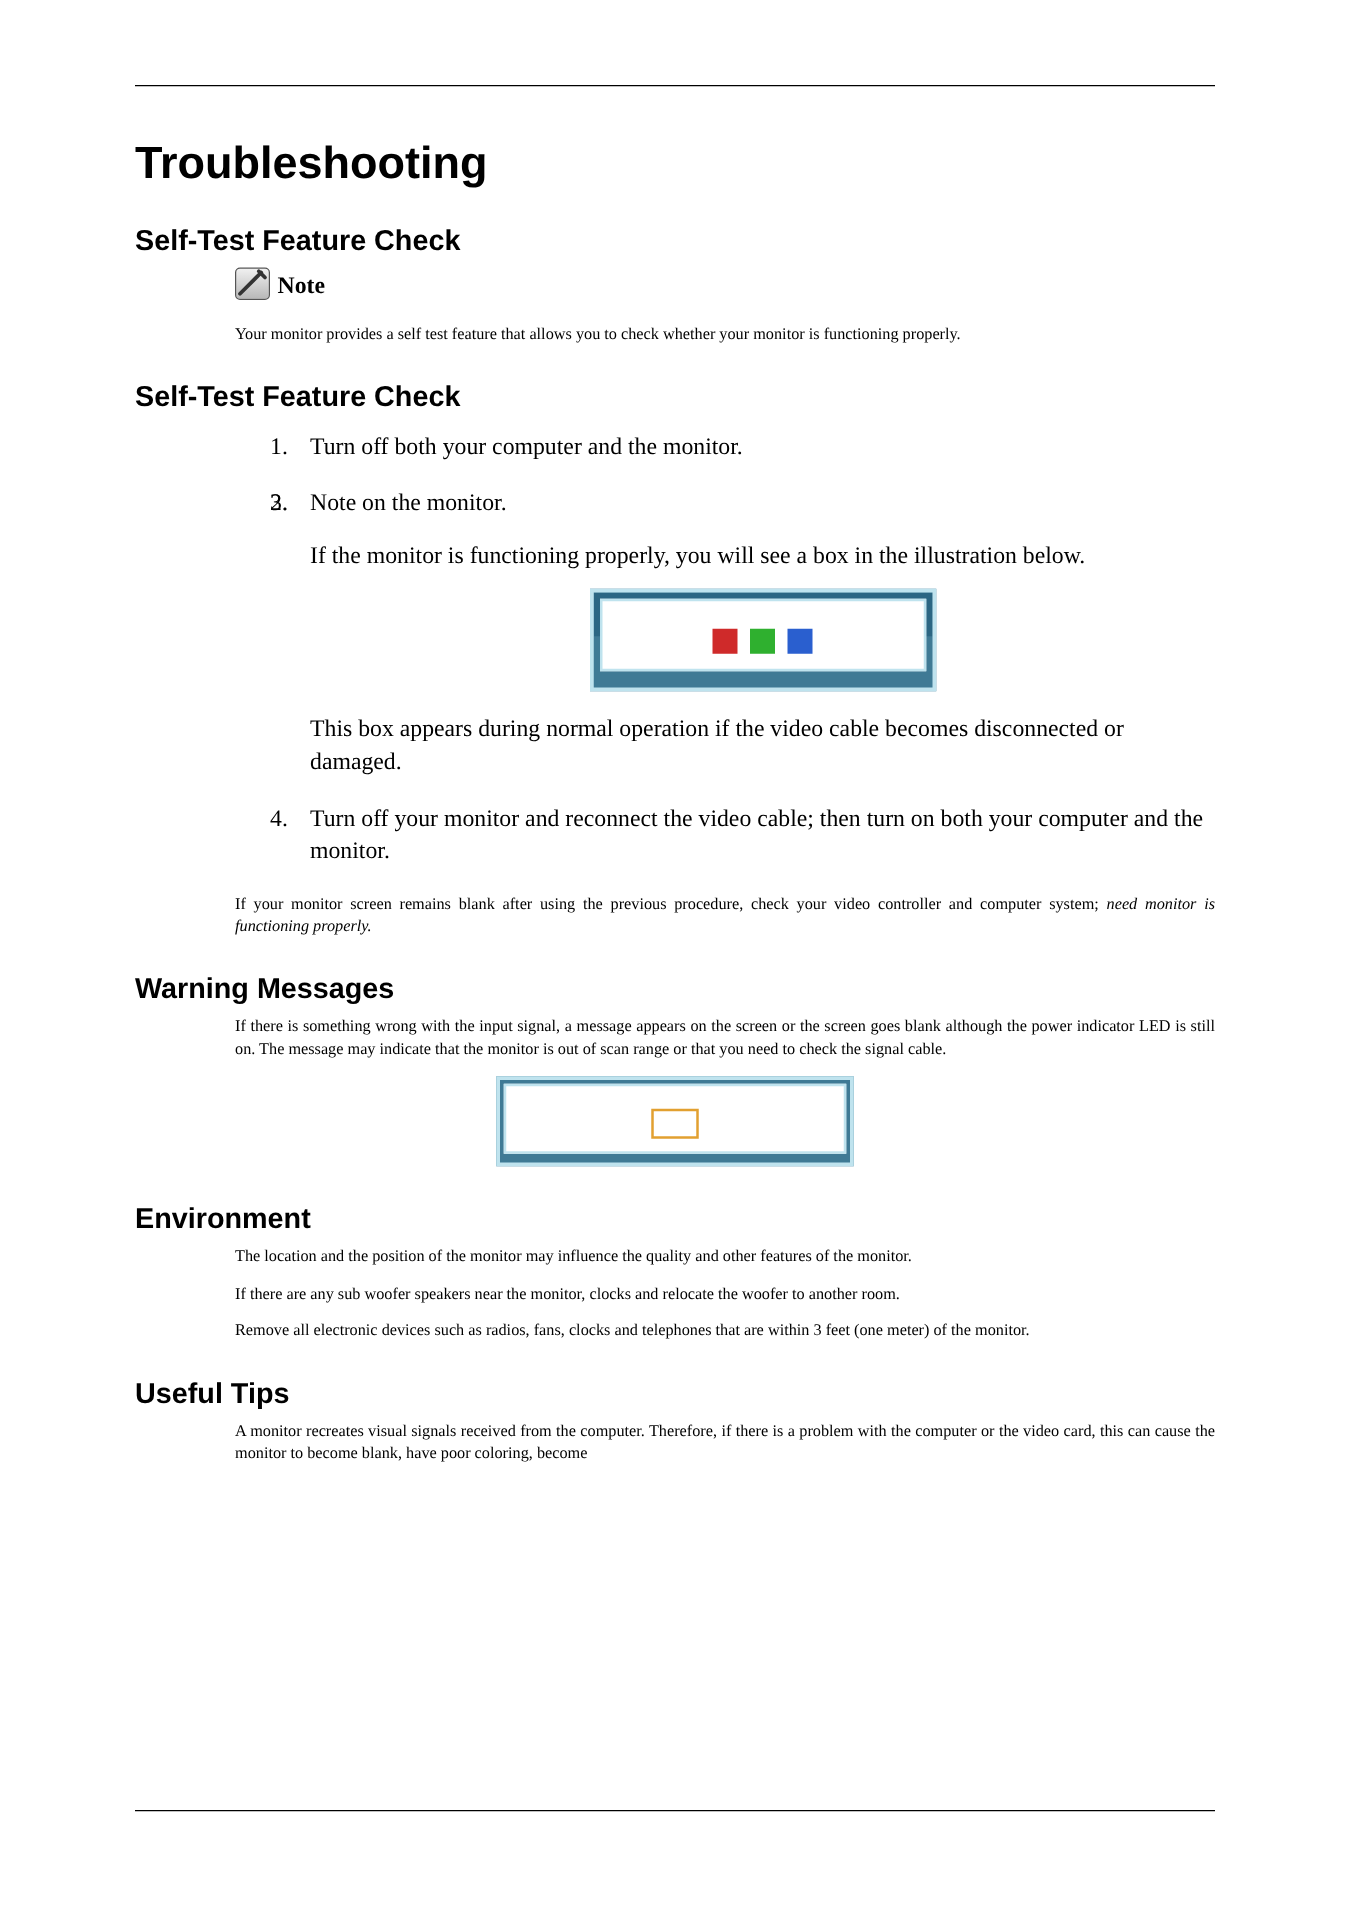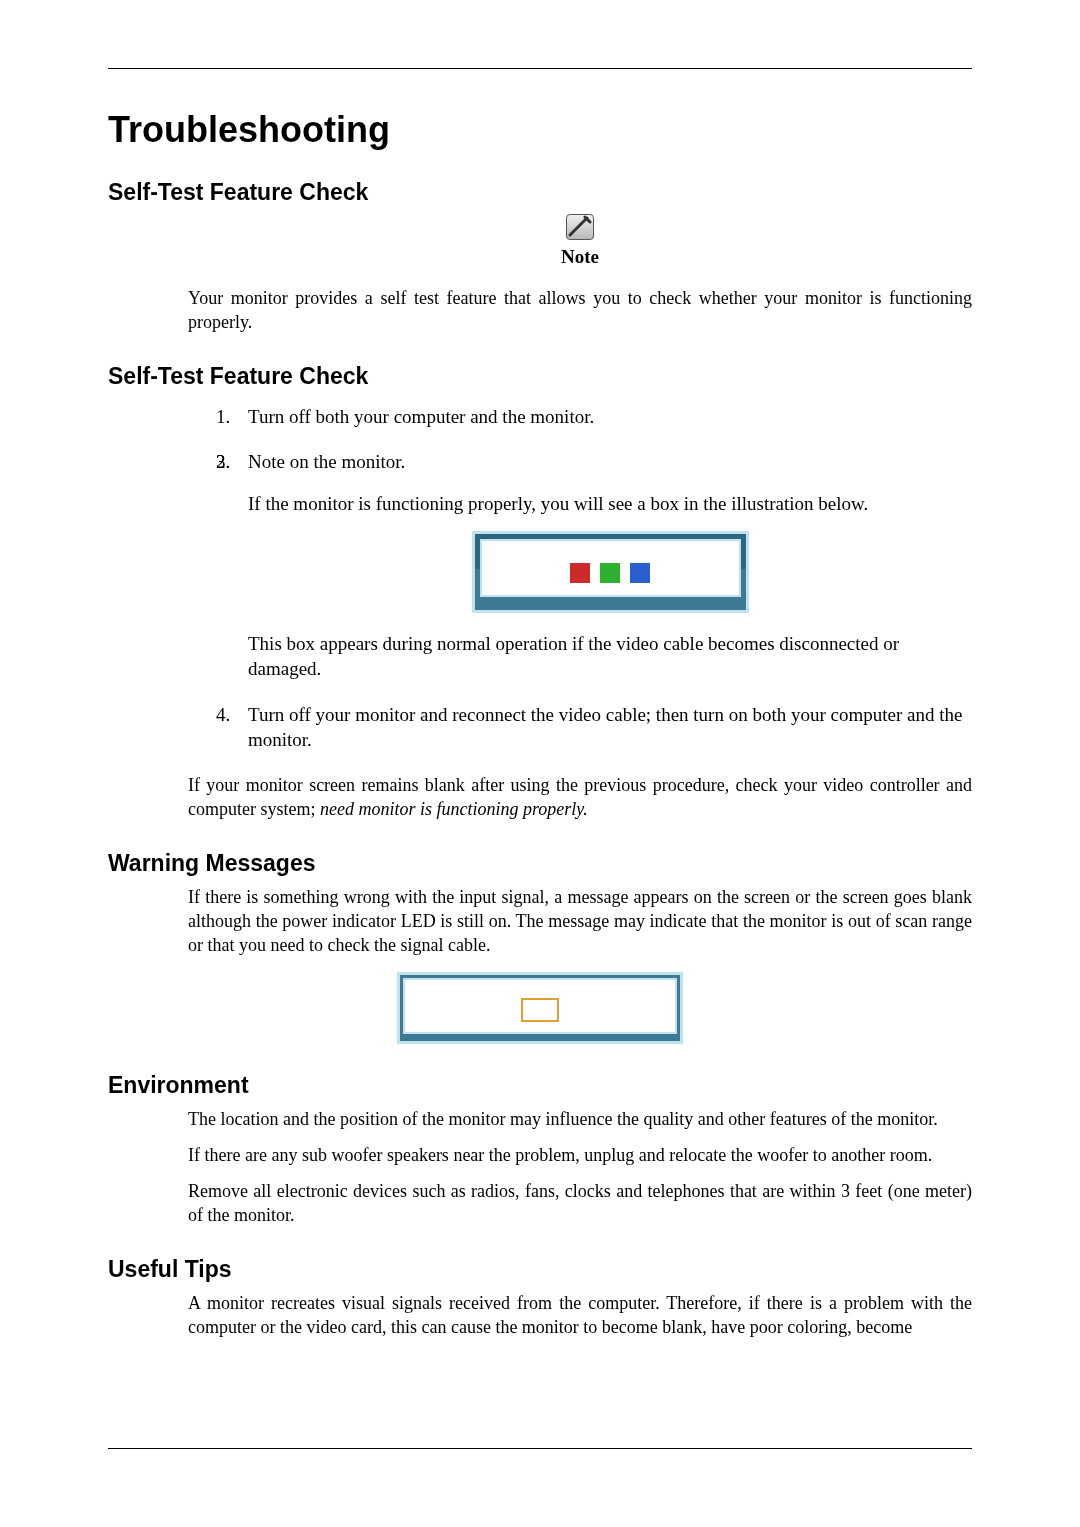--- a/index.html
+++ b/index.html
@@ -38,41 +38,40 @@
     font-family: Arial, Helvetica, sans-serif;
     font-weight: bold;
     font-size: 23px;
     margin: 28px 0 8px 0;
   }
   .body-indent {
     margin-left: 80px;
   }
   .note-line {
     display: flex;
-    align-items: center;
+    align-items: flex-end;
     gap: 6px;
     margin-bottom: 18px;
-    flex-direction: column;
   }
   .note-icon {
     width: 26px;
     height: 24px;
     background: linear-gradient(to bottom, #f0f0f0, #b8b8b8);
     border: 1px solid #555;
     border-radius: 4px;
     position: relative;
     display: inline-block;
   }
   .note-icon svg { display:block; }
   .note-label {
     font-weight: bold;
     font-size: 19px;
   }
   p.body {
-    font-size: 18px;
+    font-size: 13px;
     line-height: 1.35;
     margin: 0 0 12px 0;
     text-align: justify;
   }
   ol.steps {
     font-size: 19px;
     margin: 14px 0 0 0;
     padding-left: 108px;
     list-style: none;
   }
@@ -253,21 +252,21 @@
         <div class="opt-t2"></div>
         <div class="opt-q"></div>
       </div>
       <div class="opt-footer"></div>
     </div>
   </div>
 
   <h2 class="section">Environment</h2>
   <div class="body-indent">
     <p class="body">The location and the position of the monitor may influence the quality and other features of the monitor.</p>
-    <p class="body">If there are any sub woofer speakers near the problem, unplug and relocate the woofer to another room.</p>
+    <p class="body">If there are any sub woofer speakers near the monitor, clocks and relocate the woofer to another room.</p>
     <p class="body">Remove all electronic devices such as radios, fans, clocks and telephones that are within 3 feet (one meter) of the monitor.</p>
   </div>
 
   <h2 class="section">Useful Tips</h2>
   <div class="body-indent">
     <p class="body">A monitor recreates visual signals received from the computer. Therefore, if there is a problem with the computer or the video card, this can cause the monitor to become blank, have poor coloring, become</p>
   </div>
 
   <div class="bottom-rule"></div>
 </div>

